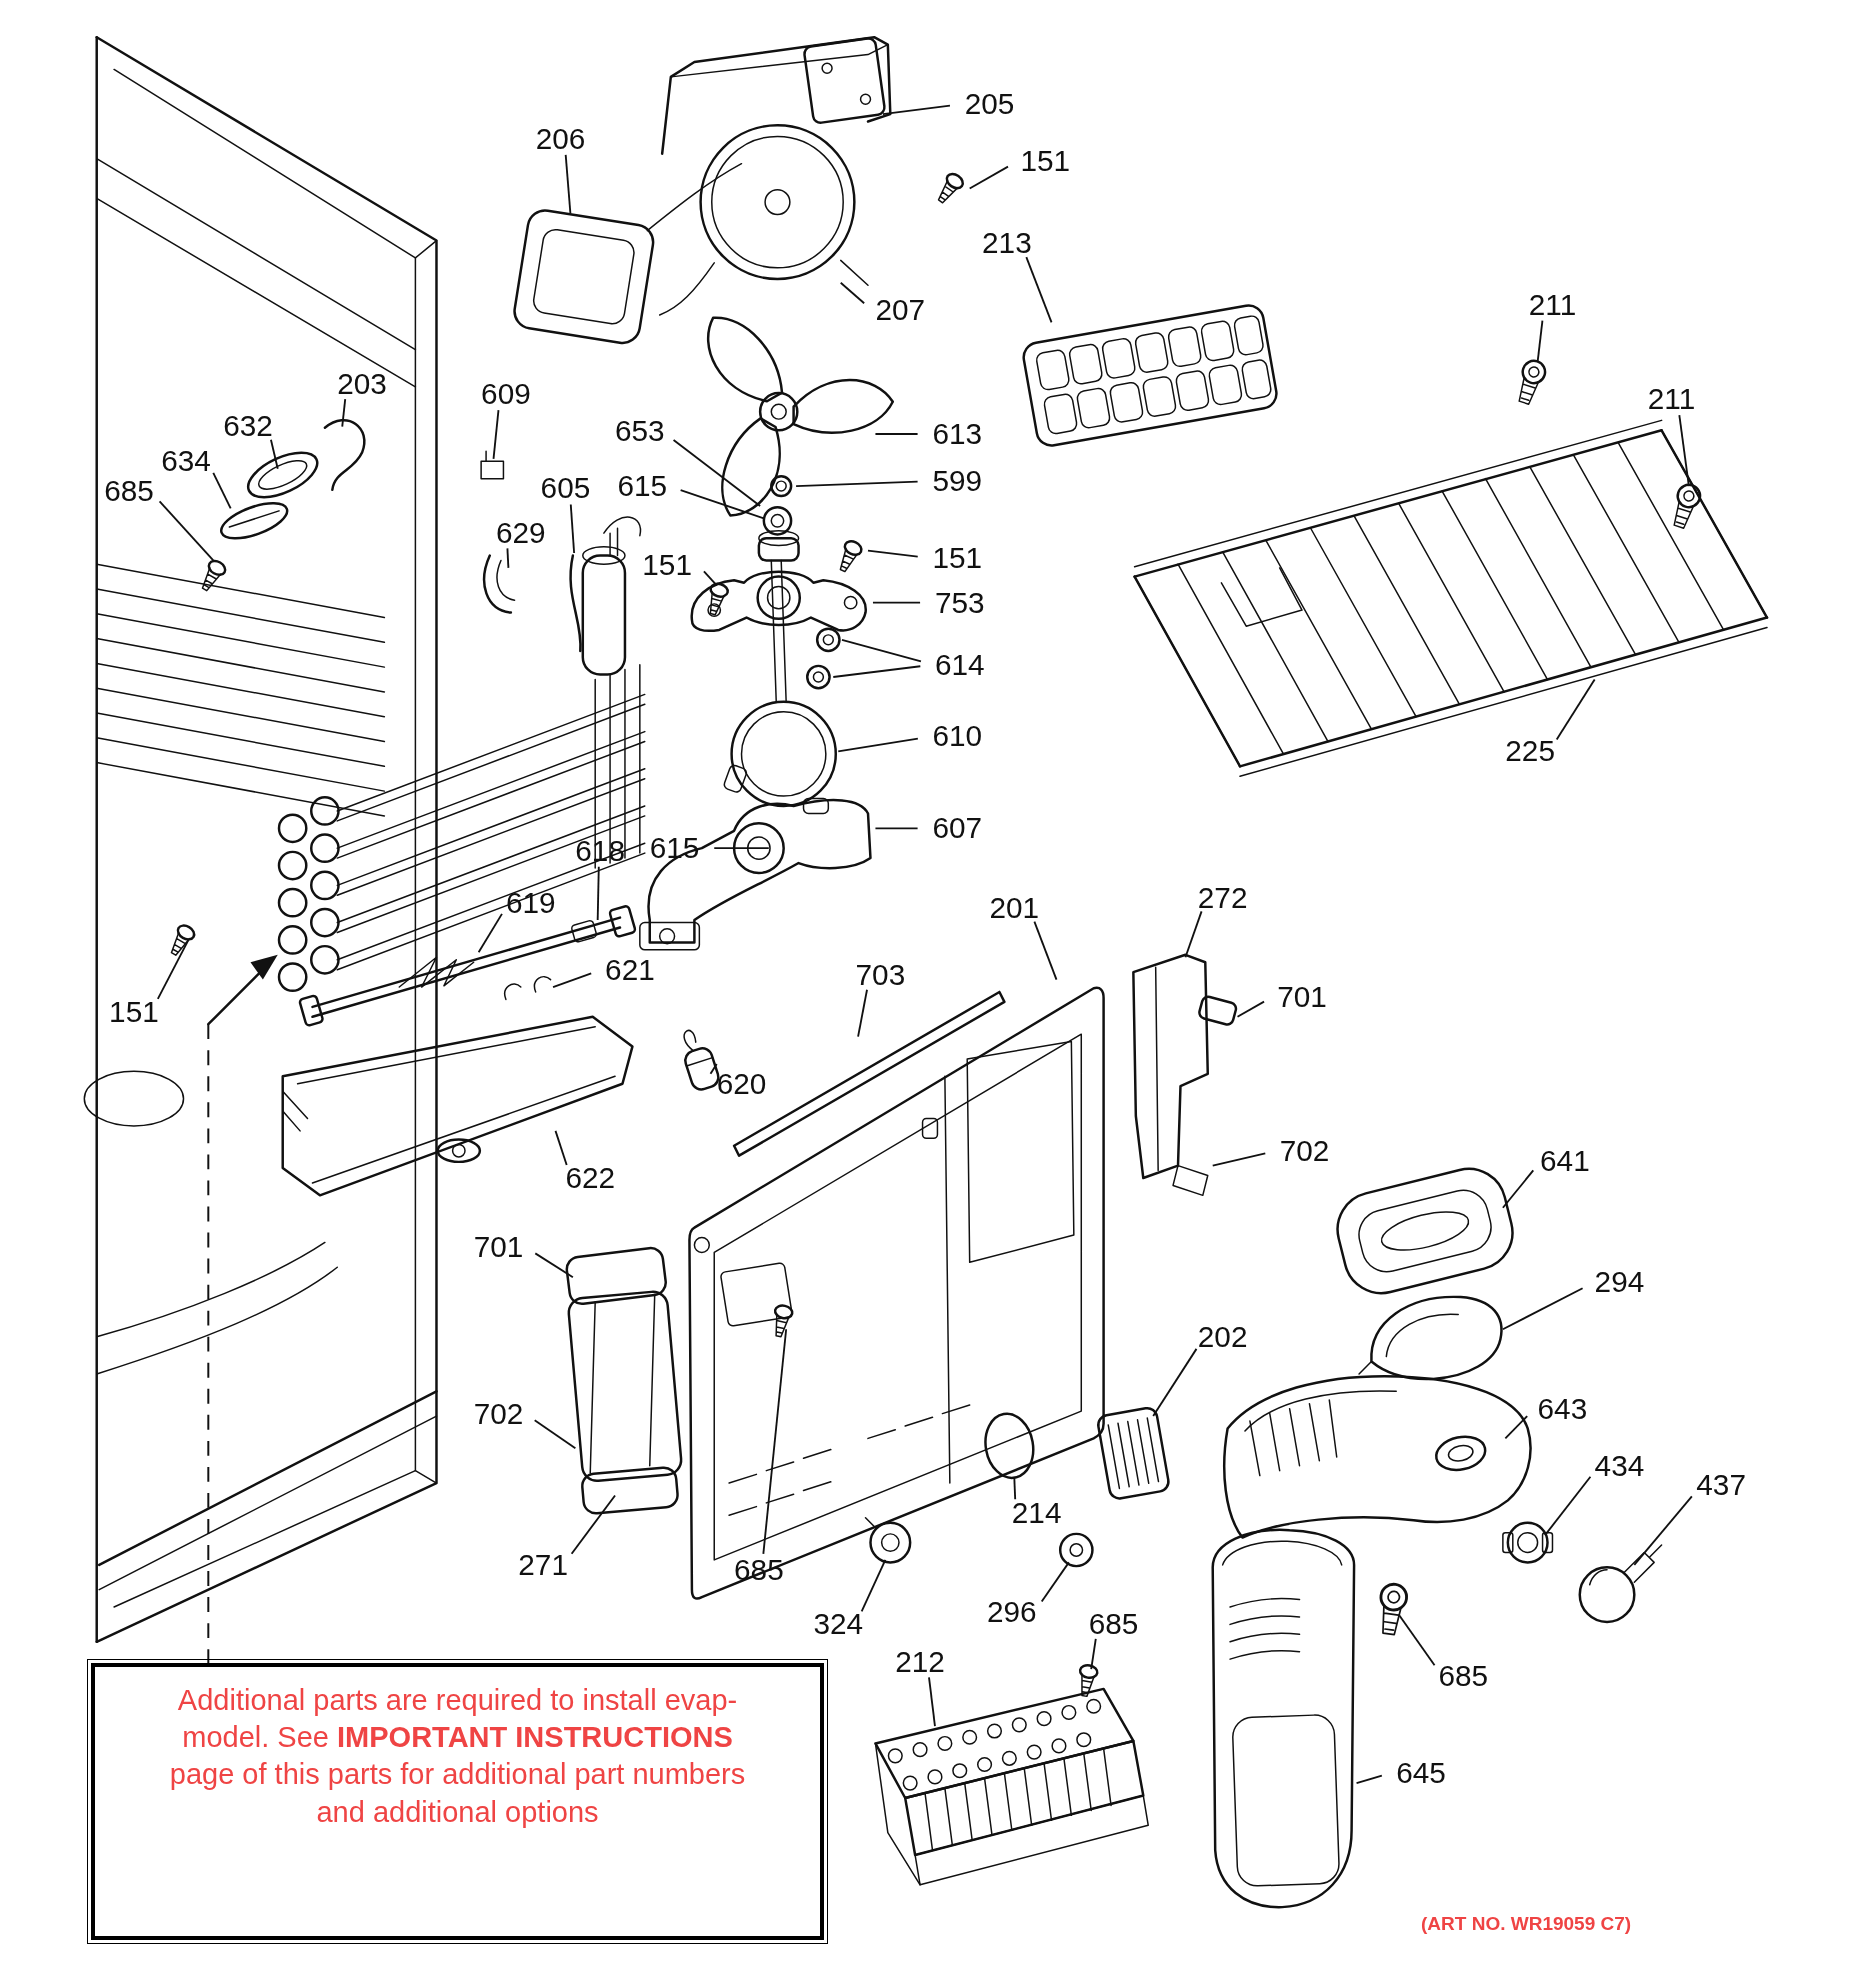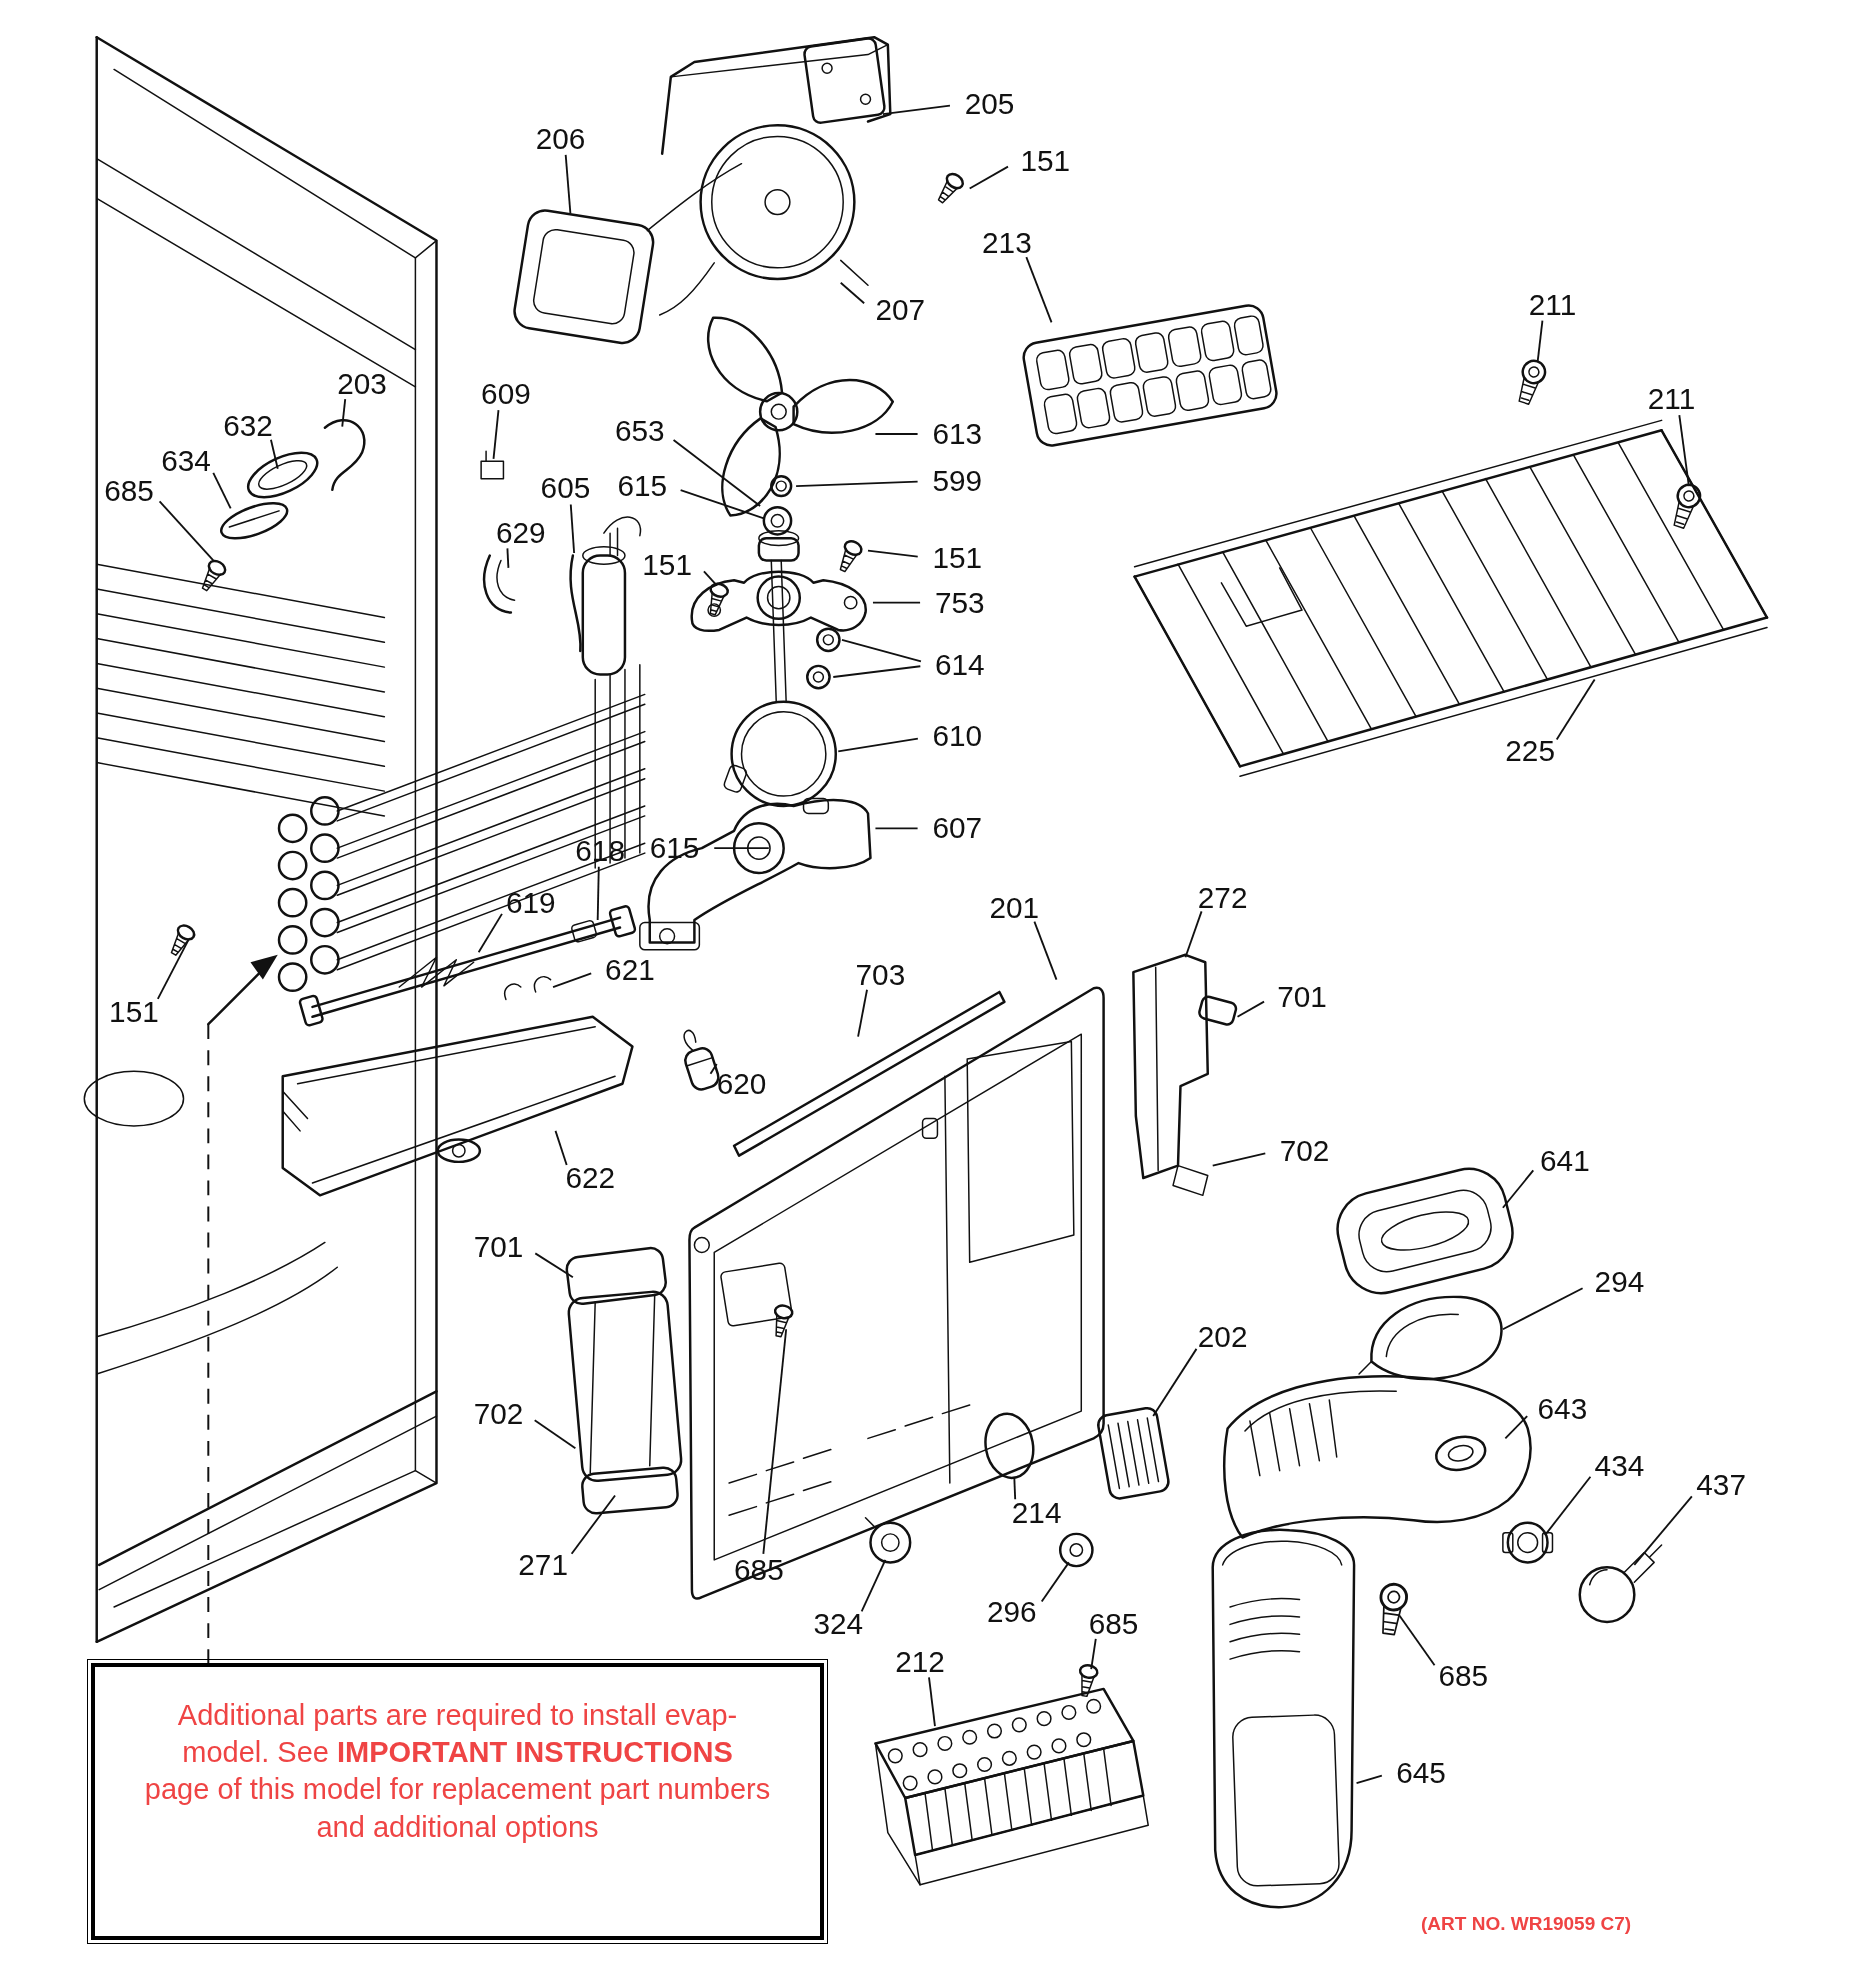--- a/index.html
+++ b/index.html
@@ -10,21 +10,21 @@
   .art{stroke:#111;stroke-width:2;fill:none;stroke-linecap:round;stroke-linejoin:round;}
   .thin{stroke:#111;stroke-width:1.2;fill:none;stroke-linecap:round;stroke-linejoin:round;}
   .fillb{fill:#111;stroke:none;}
   .dash{stroke:#111;stroke-width:1.6;fill:none;stroke-dasharray:12 9;}
   .leader{stroke:#111;stroke-width:1.5;}
   .part-label{font-family:"Liberation Sans",sans-serif;font-size:24px;fill:#111;text-anchor:middle;}
   .note-box{position:absolute;left:4.9%;top:83.8%;width:39.4%;height:14%;
             background:#fff;border:4.1px solid #000;outline:1.7px solid #000;outline-offset:3.3px;
             box-sizing:border-box;text-align:center;padding:11.6px 21.5px;}
   .note-title{font-size:40px;font-weight:bold;letter-spacing:0.8px;margin-top:5px;}
-  .note-body{font-size:29px;line-height:1.28;margin-top:19px;}
+  .note-body{font-size:29px;line-height:1.28;margin-top:4px;}
   .art-no{position:absolute;left:76.4%;top:96.4%;font-size:19px;font-weight:bold;white-space:nowrap;}
 </style>
 </head>
 <body>
 
 <div class="stage">
 
 <svg viewBox="0 0 1500 1600">
   <defs>
     <g id="screw">
@@ -447,21 +447,21 @@
         <text x="1180" y="1360" class="part-label">685</text>
         <line x1="1114.4" y1="1432.0" x2="1094" y2="1438" class="leader"></line>
         <text x="1146" y="1438" class="part-label">645</text>
       </g>
 </svg>
 
 <div class="note-box">
   <div class="note-body">
     <span>Additional parts are required to install evap-</span><br>
     <span>model.  See </span><strong>IMPORTANT INSTRUCTIONS</strong><br>
-    <span>page of this model for replacement part numbers</span><br>
+    <span>page of this parts for additional part numbers</span><br>
     <span>and additional options</span>
   </div>
 </div>
 
 <div class="art-no">(ART NO. WR19059 C7)</div>
 
 </div>
 
 
 </body></html>

